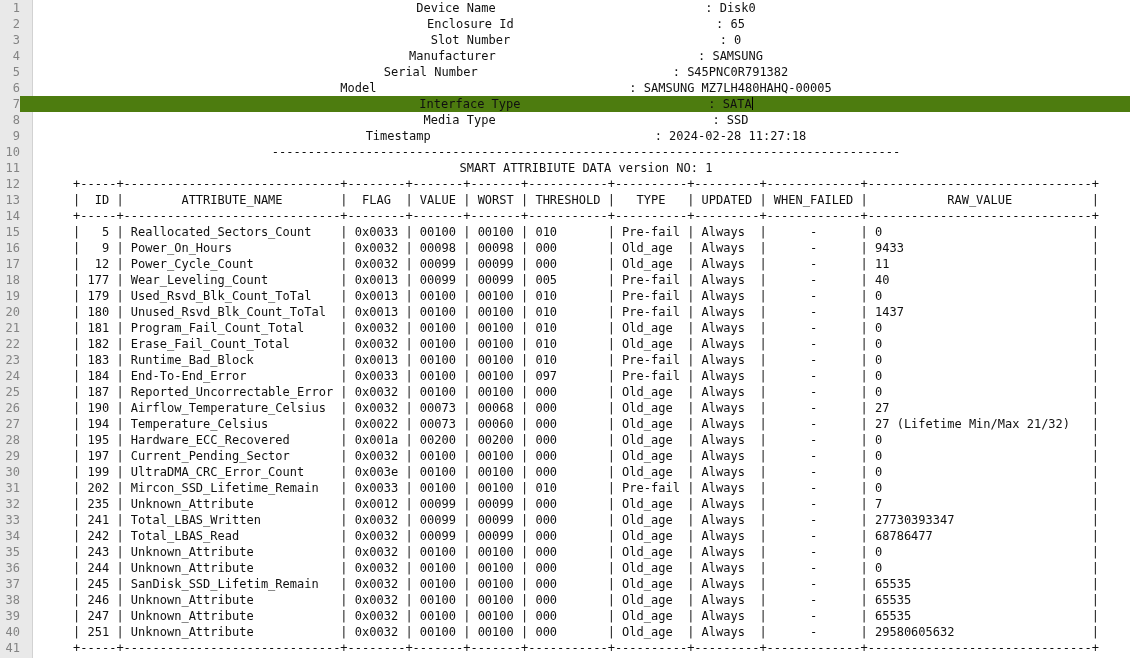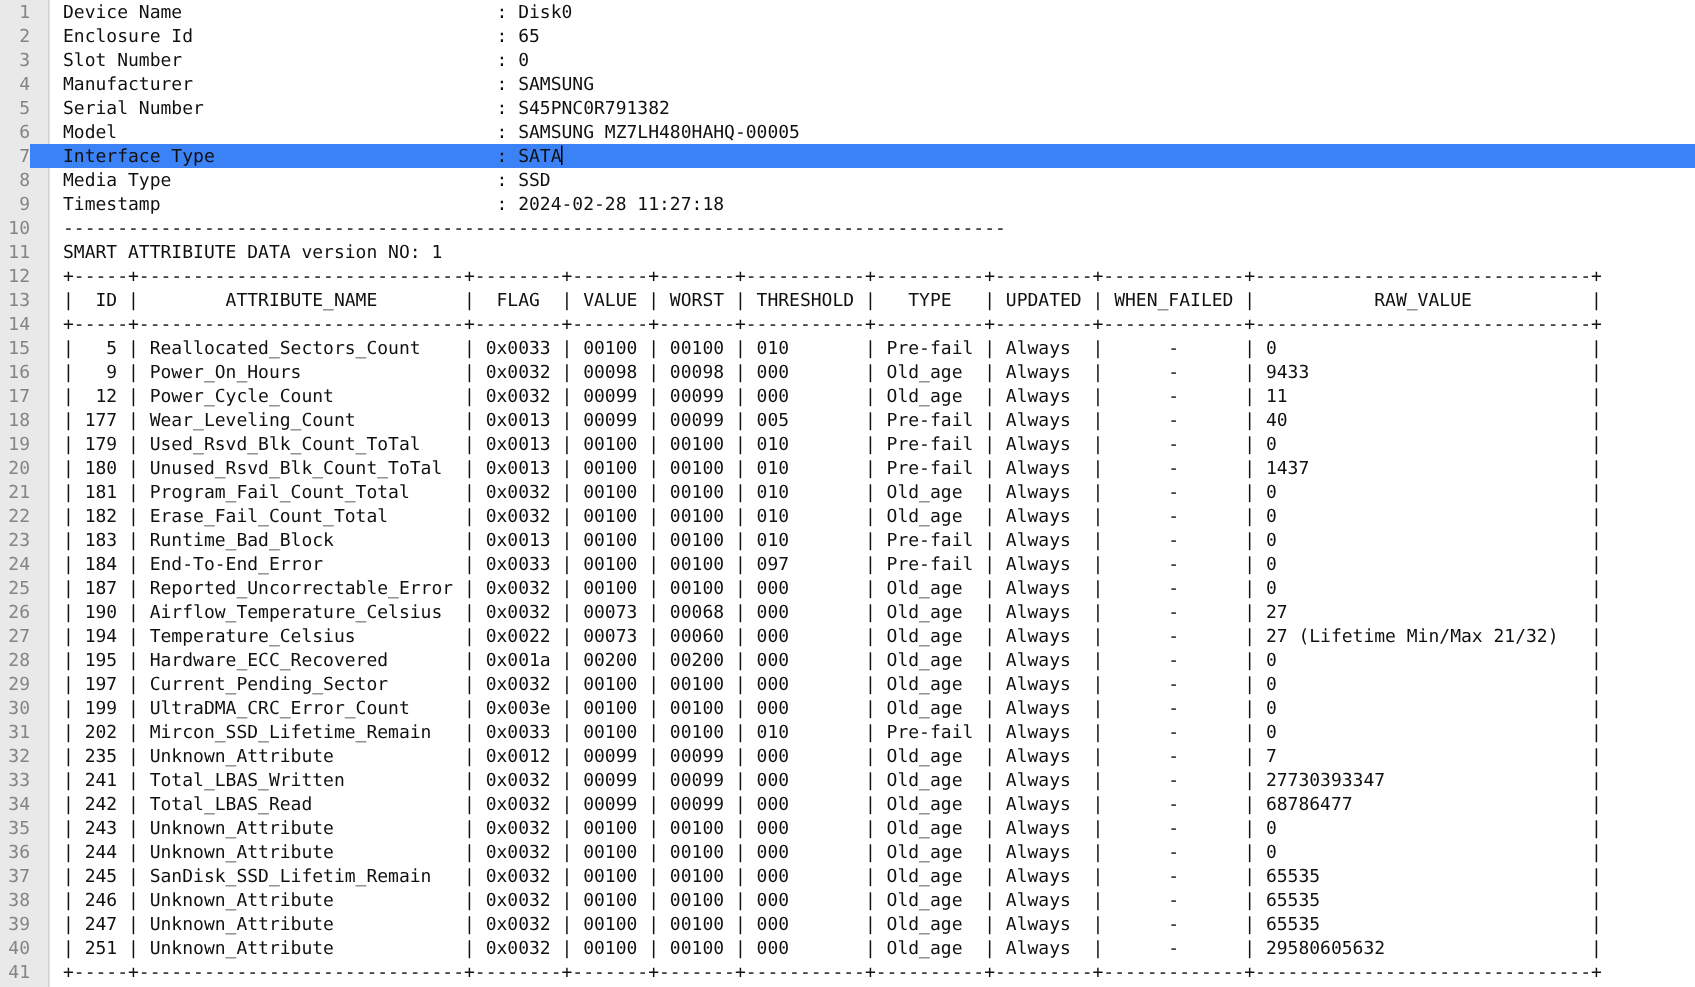--- a/index.html
+++ b/index.html
@@ -15,23 +15,23 @@
     position:absolute;left:0;top:0;width:33px;height:658px;
     background:#e9e9e9;border-right:1px solid #d2d2d2;box-sizing:border-box;
   }
   .lines{position:absolute;left:0;top:0;width:1130px;}
   .line{display:flex;height:16px;}
   .num{
     width:20px;flex:0 0 20px;text-align:right;color:#848484;
     position:relative;z-index:2;
   }
   .txt{
-    flex:1 1 auto;padding-left:22px;position:relative;z-index:1;
+    flex:1 1 auto;padding-left:22px;position:relative;z-index:1;text-align:center;
   }
-  .line.current .txt{background:#3b82f6;}
+  .line.current .txt{background:#4d7c0f;}
   .caret{
     display:inline-block;width:1px;height:13px;background:#000;
     vertical-align:-2px;
   }
 </style>
 </head>
 <body>
 
 <div class="editor">
   <div class="gutter-strip"></div>

